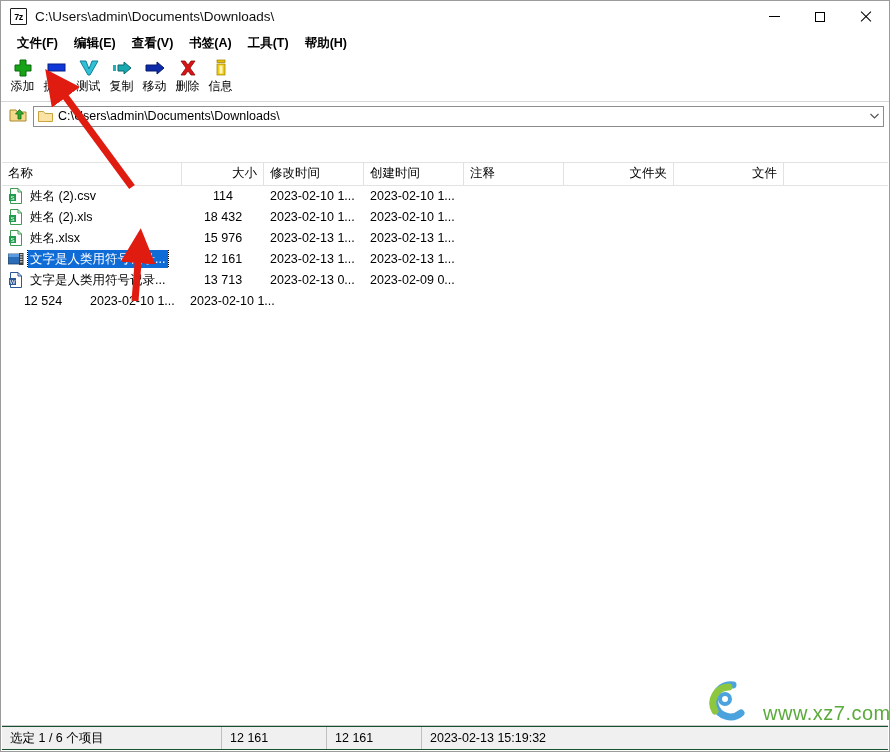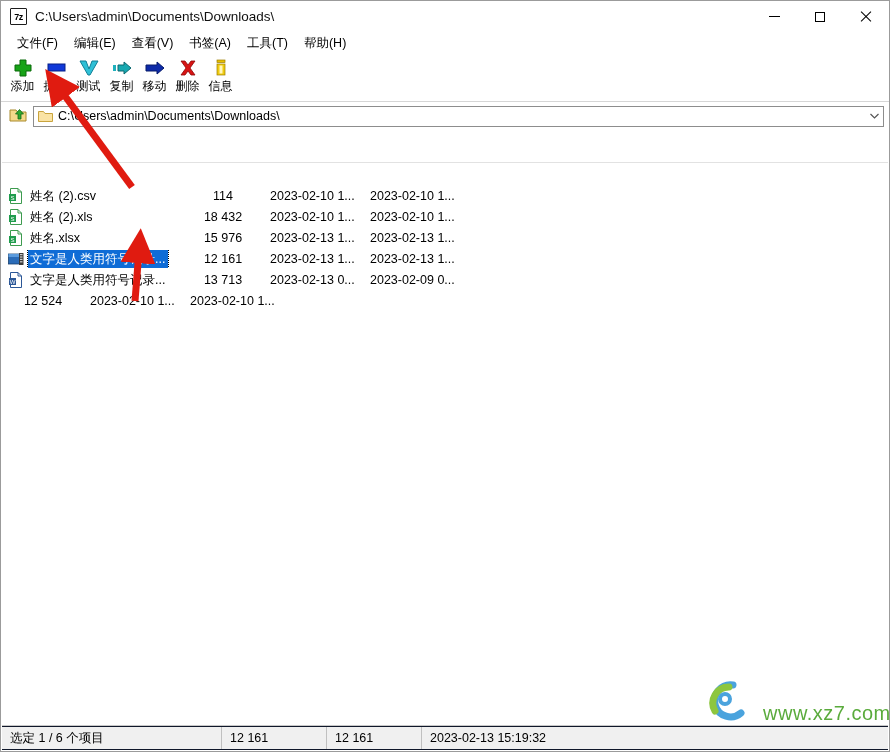--- a/index.html
+++ b/index.html
@@ -40,21 +40,21 @@
   .gl-max{width:10px;height:10px;border:1px solid #000;box-sizing:border-box;}
   .gl-close{position:relative;width:12px;height:12px;}
   .gl-close:before,.gl-close:after{
     content:"";position:absolute;left:-1px;top:5px;width:14px;height:1px;background:#000;
   }
   .gl-close:before{transform:rotate(45deg);}
   .gl-close:after{transform:rotate(-45deg);}
 
   
   .menubar{height:21px;display:flex;align-items:center;padding-left:8px;background:#fff;}
-  .menu-item{padding:1px 8px;font-size:12.5px;color:#000;line-height:18px;}
+  .menu-item{padding:1px 8px;font-size:12.5px;color:#000;line-height:18px;font-weight:bold;}
 
   
   .toolbar{
     height:48px;background:#fff;display:flex;align-items:flex-start;
     padding-left:5px;border-bottom:1px solid #d6d6d6;
   }
   .tool-btn{
     width:33px;height:46px;display:flex;flex-direction:column;
     align-items:center;justify-content:flex-start;padding-top:4px;box-sizing:border-box;
   }
@@ -98,21 +98,21 @@
   .name-cell{display:flex;align-items:center;padding:0;}
   .name-ico{width:16px;height:16px;margin:0 4px 0 6px;flex:none;}
   .name-cell-inner{
     display:inline-block;padding:1px 3px 1px 2px;line-height:16px;
     max-width:100%;overflow:hidden;white-space:nowrap;
   }
 
   
   .statusbar{
     position:absolute;left:1px;right:1px;bottom:1px;height:24px;
-    display:flex;align-items:center;background:#0f172a;border-top:1px solid #c8c8c8;justify-content:space-between;
+    display:flex;align-items:center;background:#14532d;border-top:1px solid #c8c8c8;justify-content:space-between;
   }
   .st-cell{
     height:22px;line-height:22px;font-size:12.5px;color:#000;
     padding:0 8px;border-right:1px solid #c0c0c0;box-sizing:border-box;
     white-space:nowrap;overflow:hidden;background:#f0f0f0;
   }
   .st-cell:last-child{border-right:none;}
 
   
   .watermark{
@@ -251,20 +251,29 @@
       <span class="combo-arrow">
         <svg width="9" height="6" viewBox="0 0 9 6">
             <path d="M0.5 1 L4.5 5 L8.5 1" fill="none" stroke="#555" stroke-width="1.2"></path>
           </svg>
       </span>
     </div>
   </div>
 
   <div class="list-wrap">
 
+    <div class="hdr">
+      <div class="hdr-cell" style="width:180px">名称</div>
+      <div class="hdr-cell r" style="width:82px">大小</div>
+      <div class="hdr-cell" style="width:100px">修改时间</div>
+      <div class="hdr-cell" style="width:100px">创建时间</div>
+      <div class="hdr-cell" style="width:100px">注释</div>
+      <div class="hdr-cell r" style="width:110px">文件夹</div>
+      <div class="hdr-cell r" style="width:110px">文件</div>
+    </div>
 
     <div class="rows">
 
       <div class="row">
         <div class="cell name-cell" style="width:180px">
           <span class="name-ico">
             <svg width="16" height="16" viewBox="0 0 16 16">
               <path d="M2.5 0.5 H10 L13.5 4 V15.5 H2.5 Z" fill="#fff" stroke="#3d9b4f" stroke-width="1"></path>
               <path d="M10 0.5 V4 H13.5" fill="none" stroke="#3d9b4f" stroke-width="1"></path>
               <rect x="1" y="6" width="7" height="7" fill="#1f9c4d"></rect>

